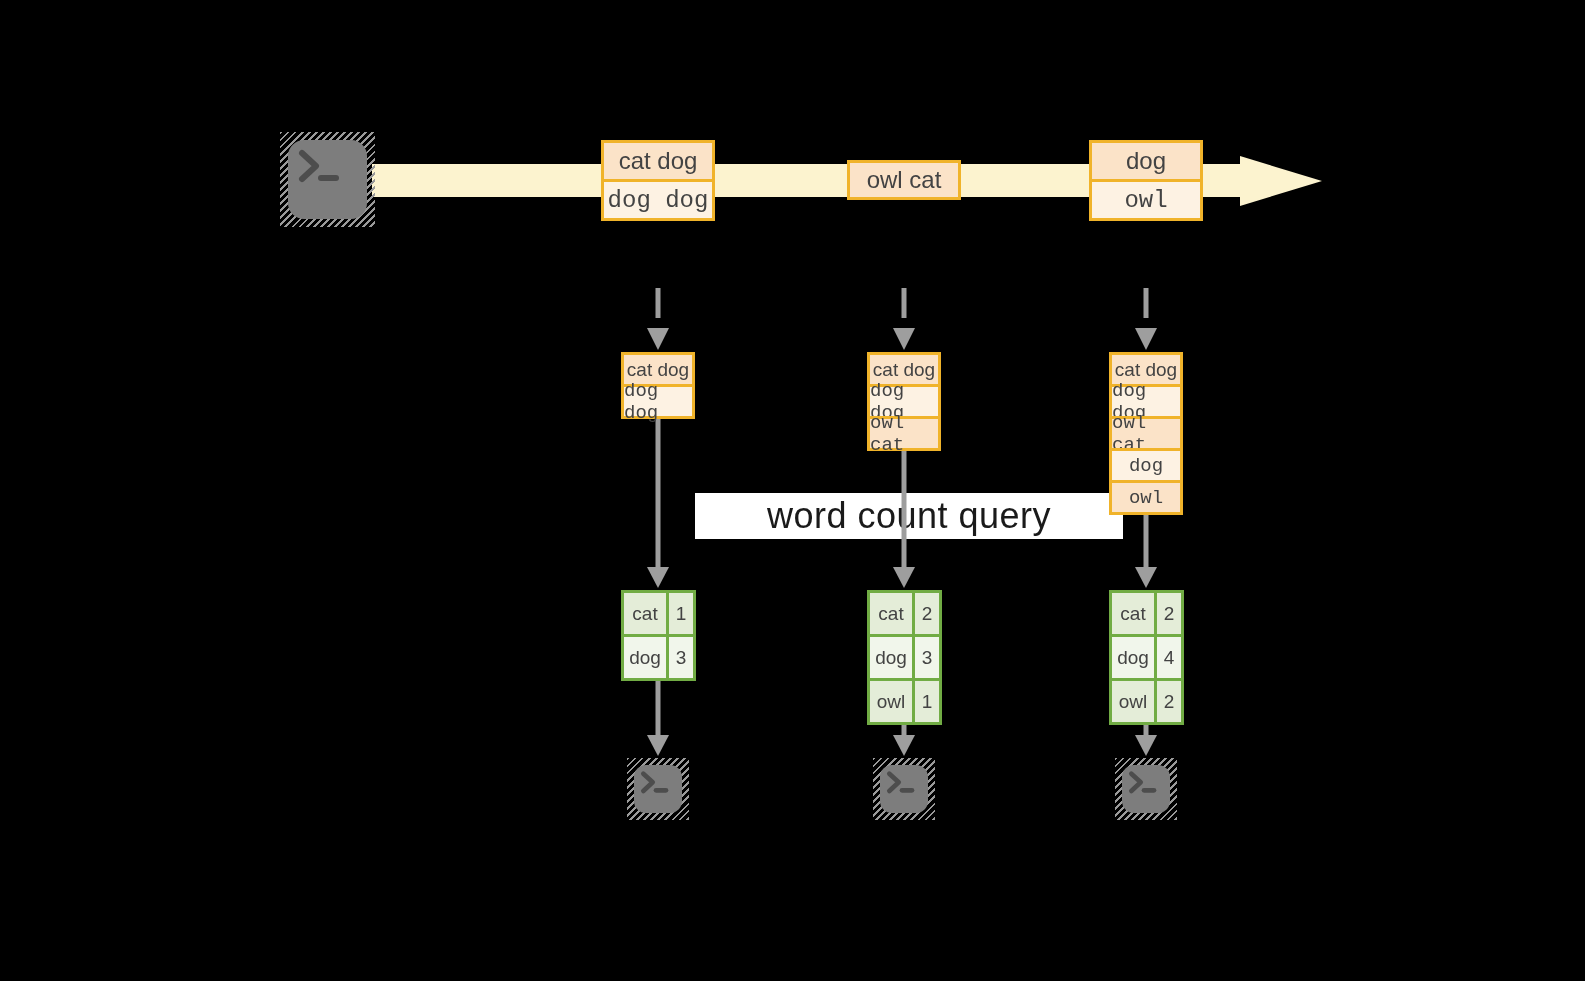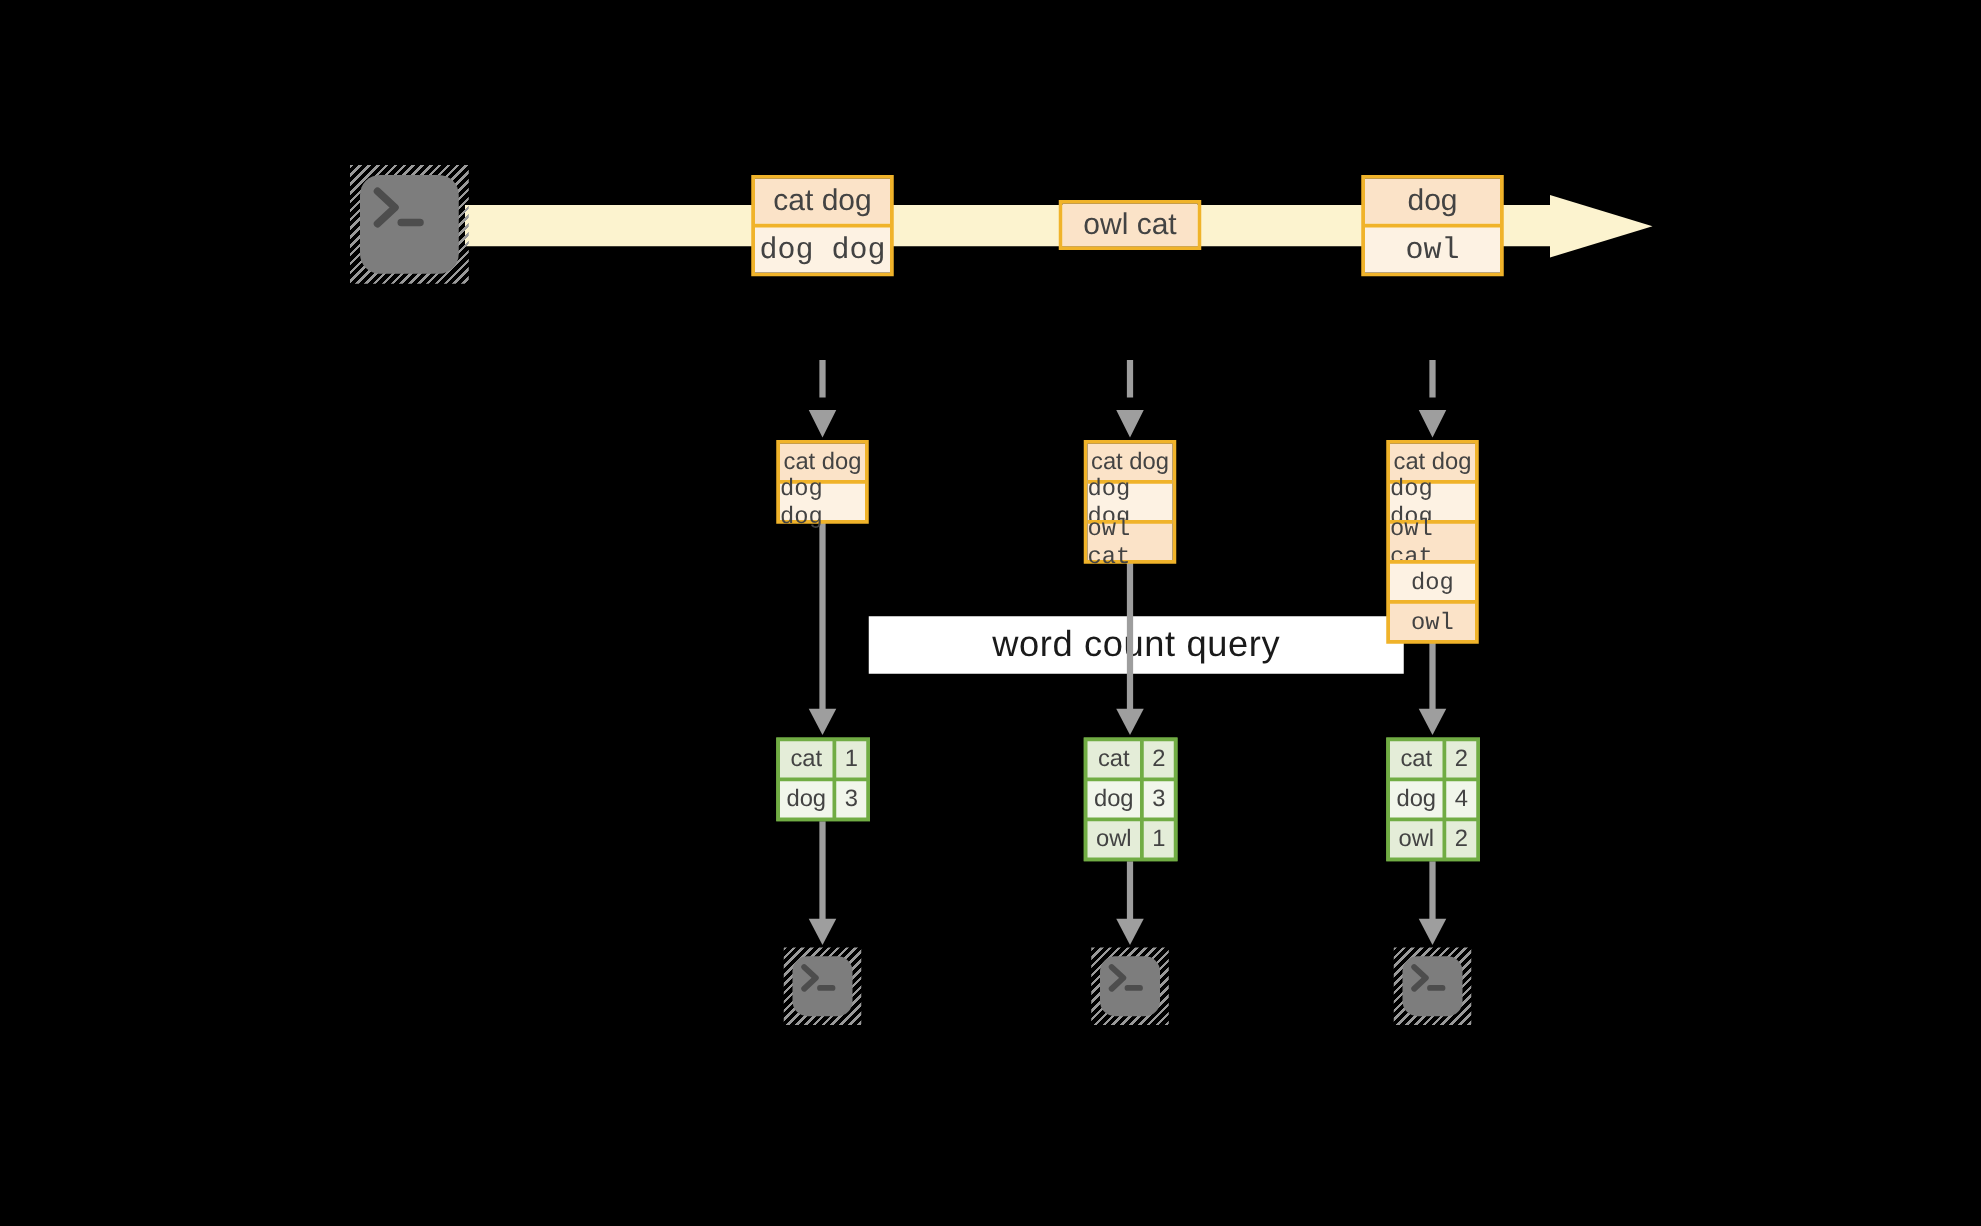--- a/index.html
+++ b/index.html
@@ -56,31 +56,31 @@
   .sbig{width:114px;}
   .sbig .cell{height:36px;font-size:24px;}
   .sone .cell{height:34px;}
   .sbox{width:74px;}
   .sbox .cell{height:29px;font-size:19px;}
   
   .query-strip{
     position:absolute;left:695px;top:461px;width:428px;height:46px;
     background:#FFFFFF;color:#1A1A1A;z-index:1;
     display:flex;align-items:center;justify-content:center;
-    font-size:29px;font-weight:300;letter-spacing:0.5px;
+    font-size:36px;font-weight:300;letter-spacing:0.5px;
   }
   
   .gtable{
     position:absolute;box-sizing:border-box;border:3px solid var(--green-border);
     background:var(--green-border);display:flex;flex-direction:column;gap:3px;z-index:3;
   }
   .grow{display:flex;gap:3px;}
   .gcell{
     display:flex;align-items:center;justify-content:center;
-    height:29px;font-size:19px;color:var(--ink);background:var(--cell-green);
+    height:41px;font-size:19px;color:var(--ink);background:var(--cell-green);
   }
   .grow:nth-child(even) .gcell{background:var(--cell-green-lt);}
   .glabel{width:42px;}
   .gval{width:24px;}
   
   .connectors{position:absolute;left:0;top:0;z-index:2;pointer-events:none;}
 </style>
 </head>
 <body>
 

